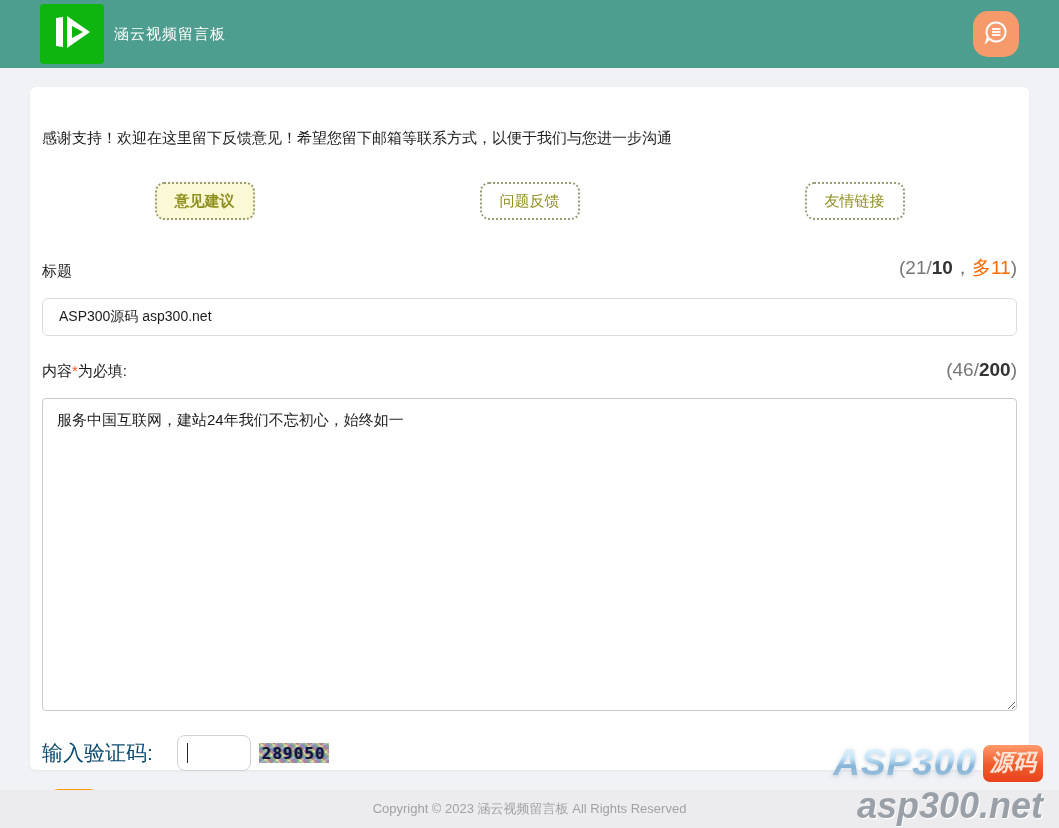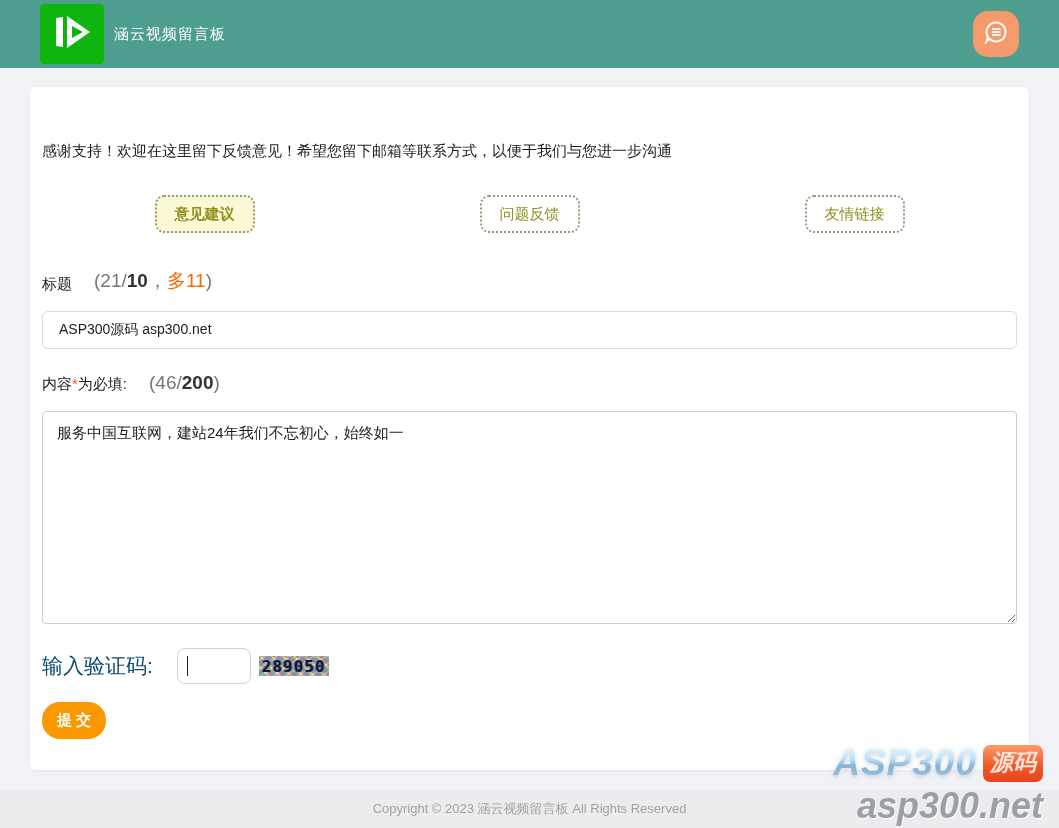--- a/index.html
+++ b/index.html
@@ -7,38 +7,38 @@
   .page { position:relative; width:1059px; height:828px; background:#f1f2f5; overflow:hidden; }
 
   
   .header { position:absolute; top:0; left:0; width:100%; height:68px; background:#4d9e8e; display:flex; align-items:center; }
   .logo { width:64px; height:60px; margin-left:40px; background:#0fb50f; border-radius:4px; display:flex; align-items:center; justify-content:center; cursor:pointer; }
   .site-title { margin-left:10px; color:#ffffff; font-size:15px; letter-spacing:1px; }
   .chat-btn { position:absolute; right:40px; top:11px; width:46px; height:46px; border-radius:15px; background:#f79a6b; display:flex; align-items:center; justify-content:center; cursor:pointer; }
 
   
   .card { position:absolute; left:30px; top:87px; width:999px; height:683px; background:#ffffff; border-radius:6px; box-shadow:0 1px 3px rgba(0,0,0,.05); padding:0 12px; }
-  .intro { margin-top:55px; font-size:15px; color:#1c1c1c; }
+  .intro { margin-top:42px; font-size:15px; color:#1c1c1c; }
 
   .tabs { margin-top:34px; display:flex; justify-content:space-around; }
   .tab { min-width:100px; height:38px; padding:0 18px; display:flex; align-items:center; justify-content:center;
          border:2px dotted #9a9a78; border-radius:9px; background:#ffffff; color:#8f8f1f; font-size:15px; cursor:pointer; }
   .tab.active { background:#fbf9d5; font-weight:bold; }
 
-  .label-row { margin-top:35px; display:flex; justify-content:flex-start; align-items:flex-end;gap:22px; }
+  .label-row { margin-top:35px; display:flex; justify-content:space-between; align-items:flex-end;gap:22px; }
   .field-label { font-size:15px; color:#1c1c1c; }
   .required-mark { color:#ff5722; }
   .counter { font-size:19px; color:#777777; }
   .counter b { color:#333333; }
   .counter .over { color:#ff6a00; }
 
   .title-input { margin-top:17px; width:100%; height:38px; border:1px solid #d9dce0; border-radius:6px; padding:0 16px; font-size:14px; color:#1c1c1c; outline:none; font-family:"Liberation Sans","DejaVu Sans",sans-serif; }
   .label-row.second { margin-top:23px; }
 
-  .content-area { margin-top:17px; width:100%; height:213px; border:1px solid #c9ccd1; border-radius:4px; padding:10px 14px; font-size:15px; color:#1c1c1c; resize:both; outline:none; font-family:"Liberation Sans","DejaVu Sans",sans-serif; line-height:1.5; }
+  .content-area { margin-top:17px; width:100%; height:313px; border:1px solid #c9ccd1; border-radius:4px; padding:10px 14px; font-size:15px; color:#1c1c1c; resize:both; outline:none; font-family:"Liberation Sans","DejaVu Sans",sans-serif; line-height:1.5; }
 
   .captcha-row { margin-top:20px; display:flex; align-items:center; }
   .captcha-label { font-size:21px; color:#0c4a6e; }
   .captcha-input-wrap { position:relative; margin-left:24px; }
   .captcha-input { width:74px; height:36px; border:1px solid #cfd2d6; border-radius:8px; padding:0 10px; font-size:15px; outline:none; }
   .caret { position:absolute; left:10px; top:8px; width:1px; height:20px; background:#222222; }
   .captcha-img { margin-left:8px; height:20px; padding:1px 3px; display:flex; align-items:center;
       font-family:"DejaVu Sans Mono","Liberation Mono",monospace; font-weight:bold; font-size:16px; letter-spacing:1px; color:#14143c;
       text-shadow:1px 0 rgba(40,120,60,.55), -1px 0 rgba(60,60,180,.55);
       background:

